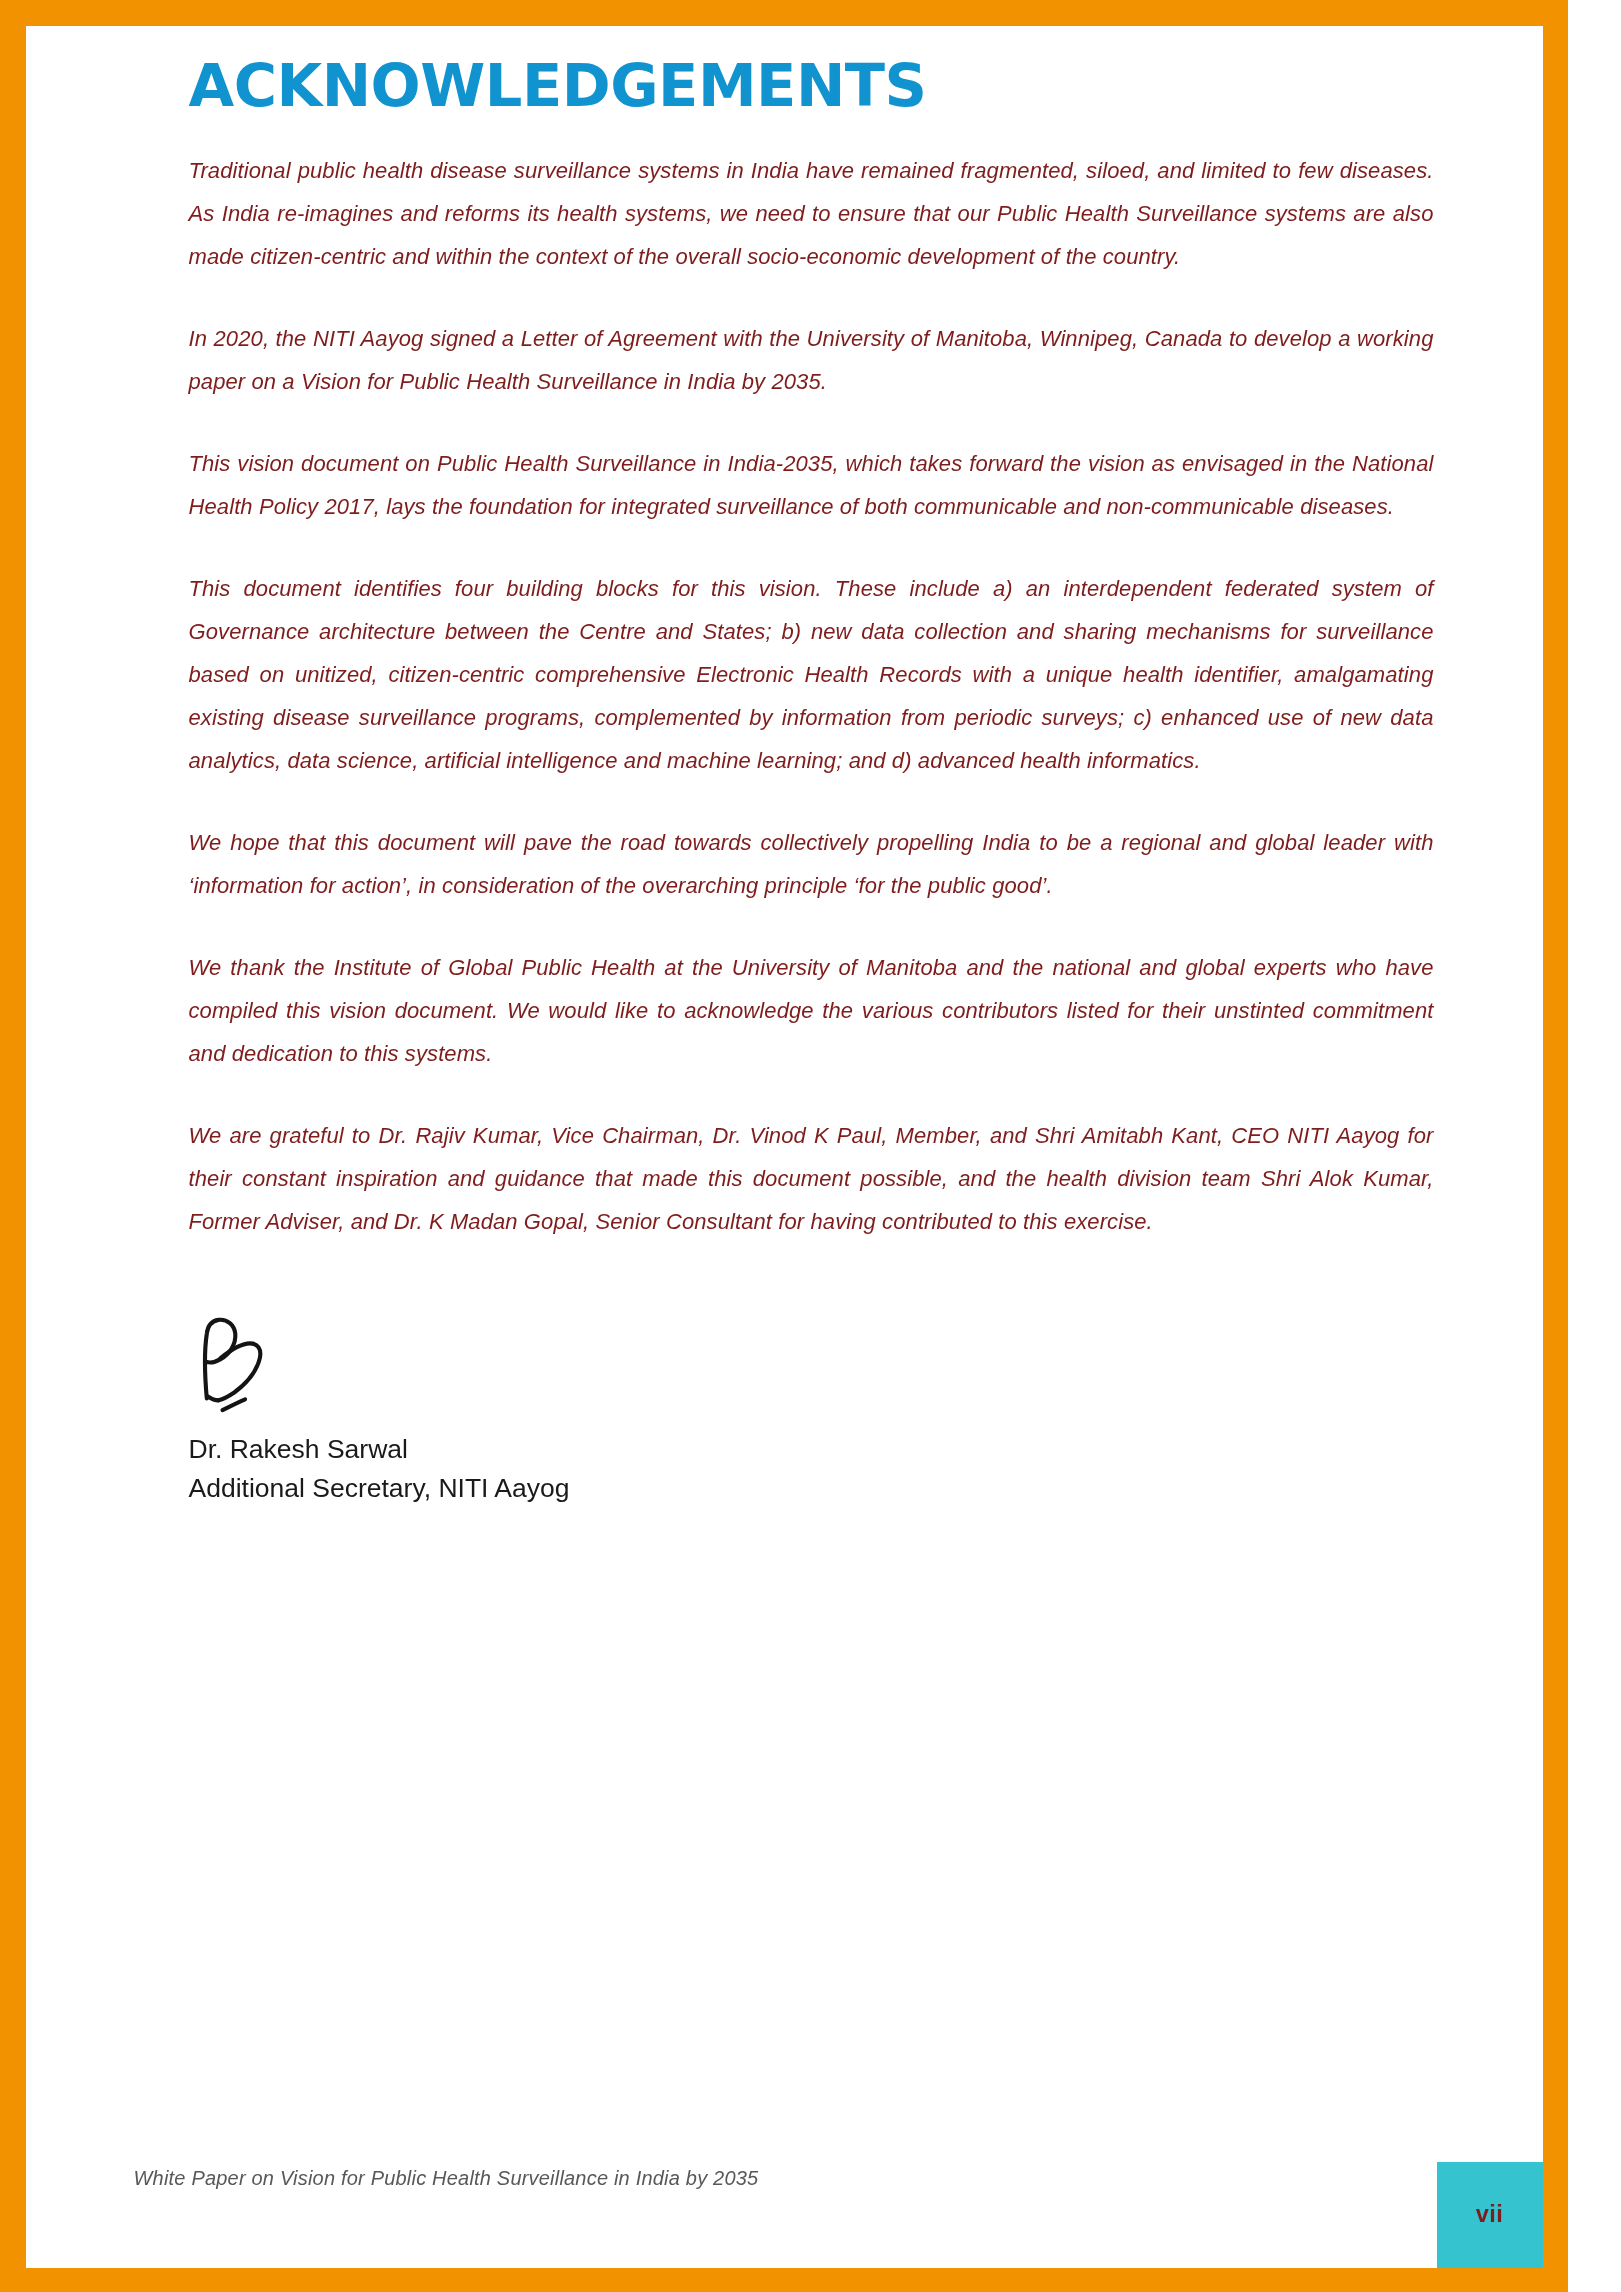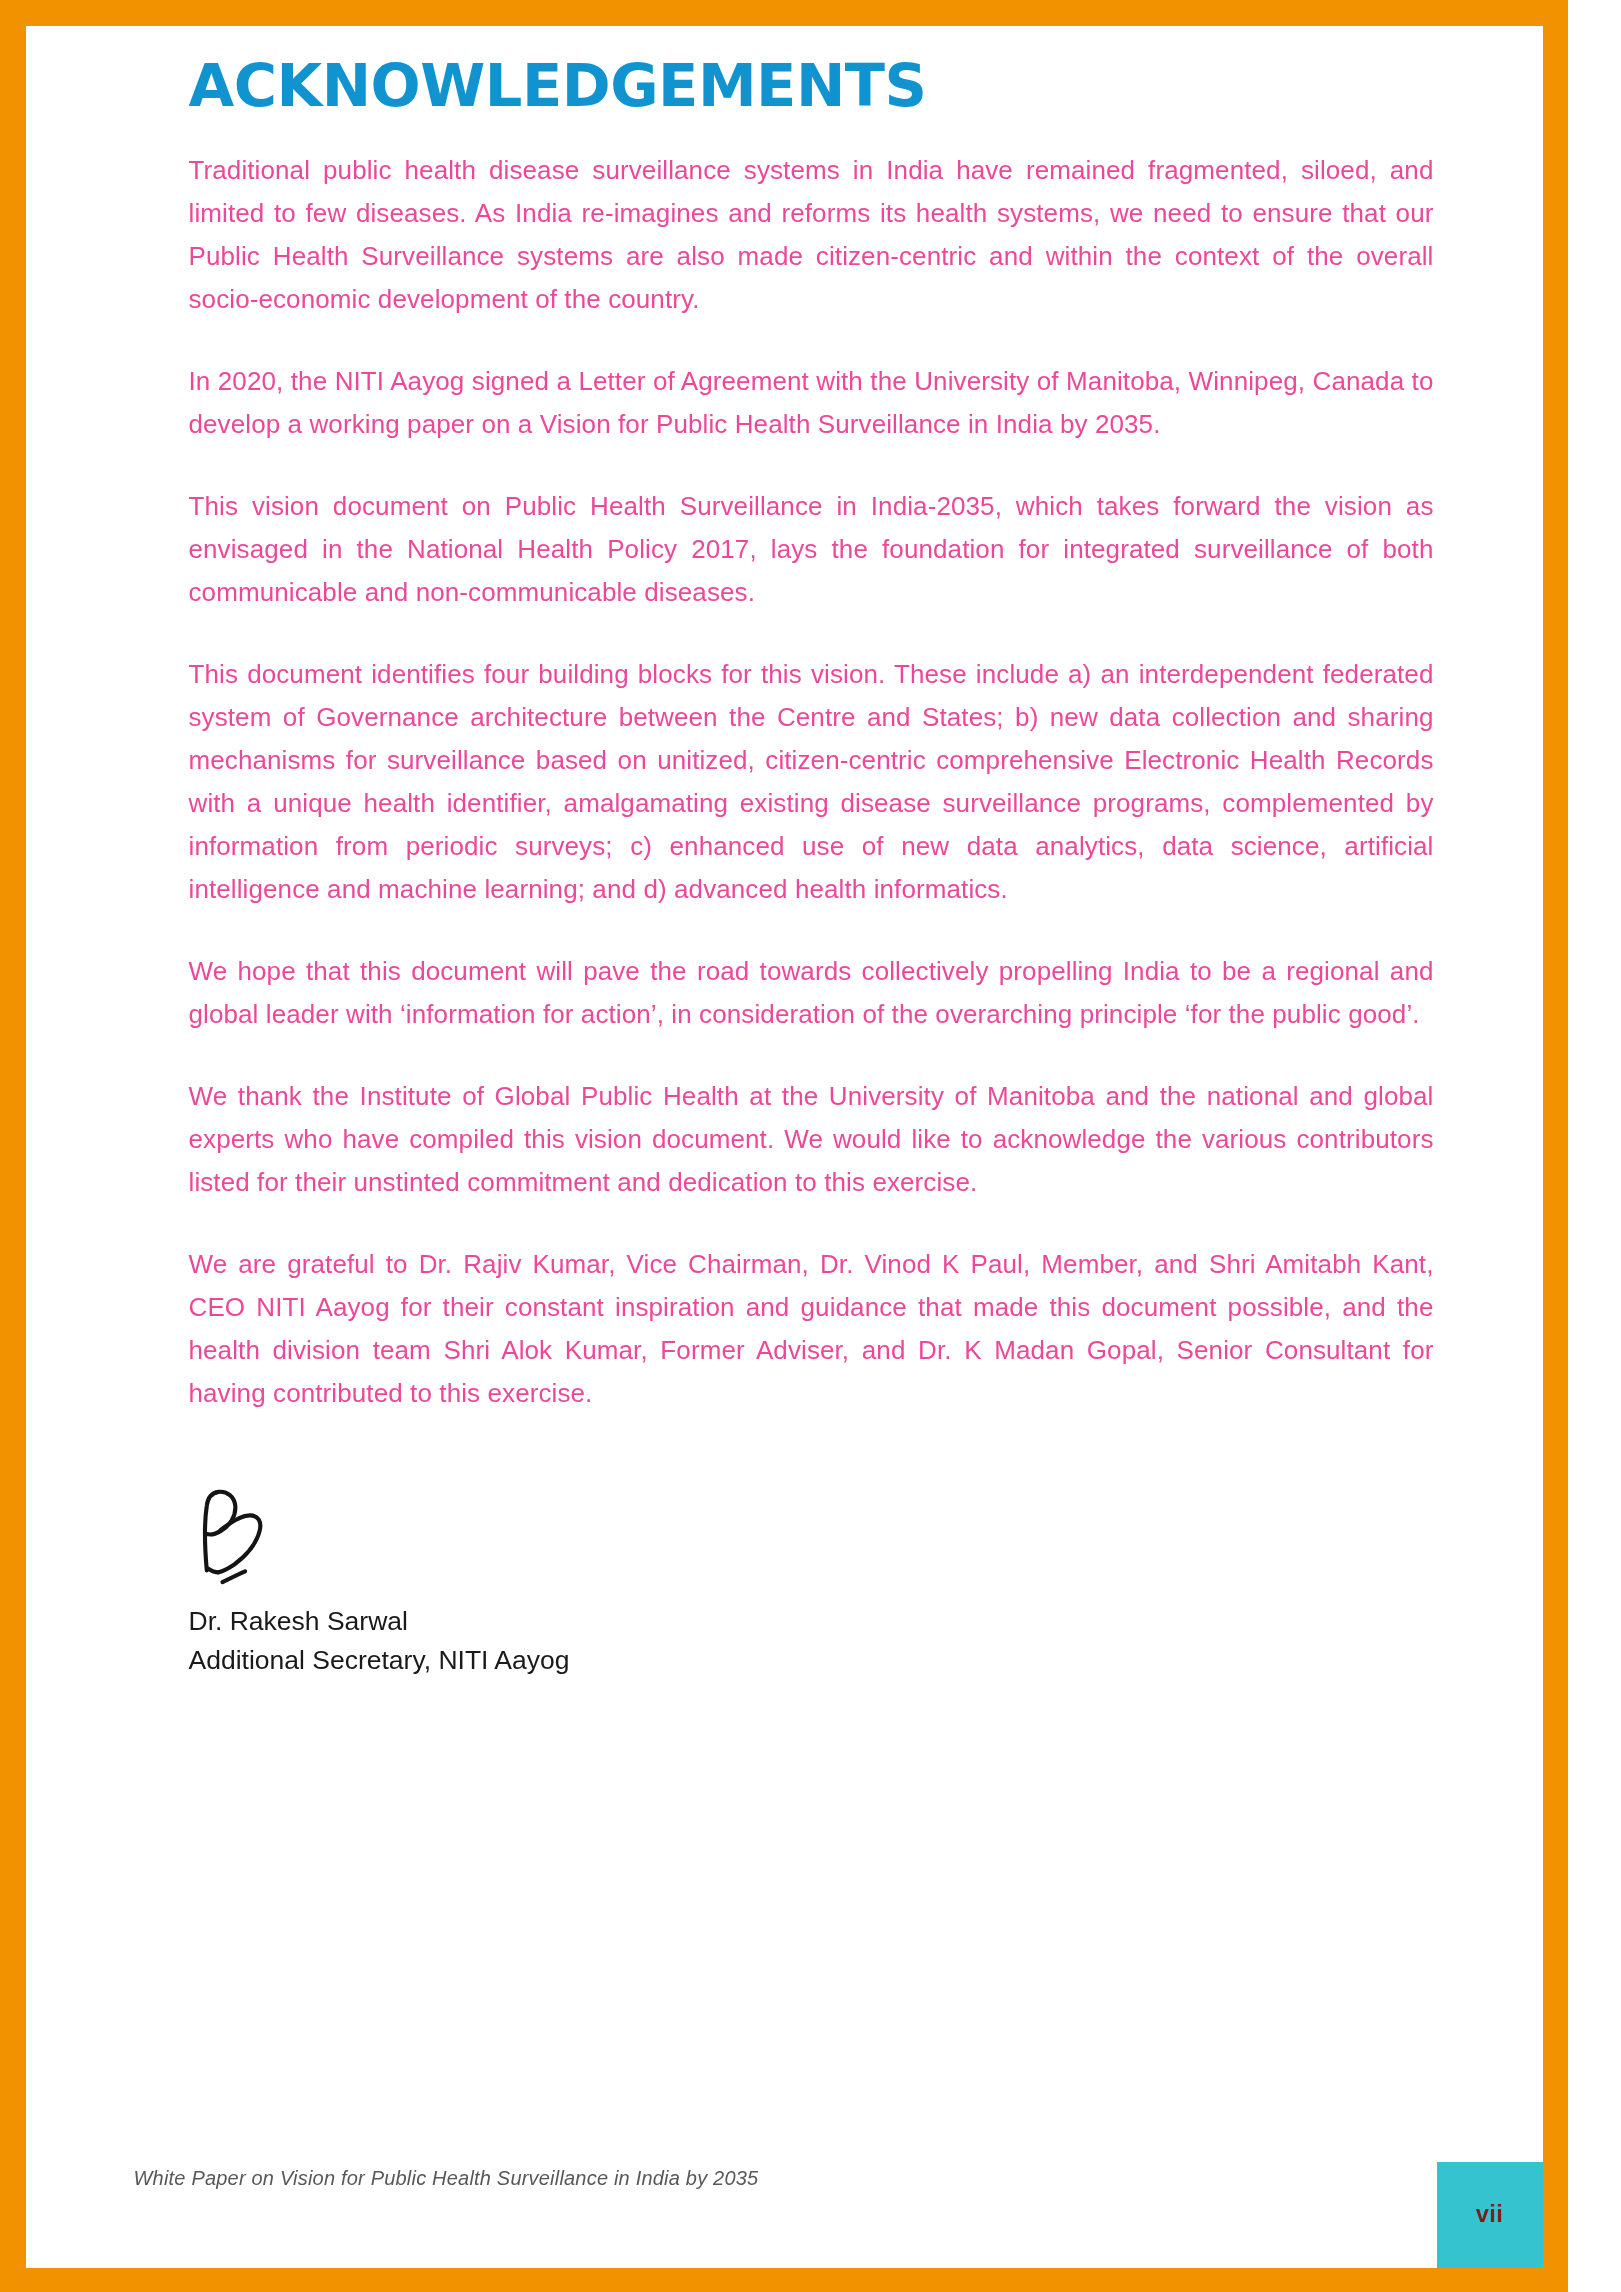--- a/index.html
+++ b/index.html
@@ -39,26 +39,27 @@
     font-weight: 700;
     font-size: 59px;
     letter-spacing: -0.5px;
     color: #1093ce;
     margin: 0 0 33px 0;
     line-height: 1.05;
   }
 
   .body-text {
     font-family: "Liberation Sans", sans-serif;
-    font-size: 26px;
+    font-size: 22px;
     line-height: 43px;
-    color: #ec4899;
+    color: #7f1d1d;
     text-align: justify;
     margin: 0 0 39px 0;
     letter-spacing: 0.1px;
+    font-style: italic;
   }
 
   .body-text:last-of-type {
     margin-bottom: 0;
   }
 
   .signature-block {
     margin-top: 69px;
   }
 
@@ -128,21 +129,21 @@
       <p class="body-text">Traditional public health disease surveillance systems in India have remained fragmented, siloed, and limited to few diseases. As India re-imagines and reforms its health systems, we need to ensure that our Public Health Surveillance systems are also made citizen-centric and within the context of the overall socio-economic development of the country.</p>
 
       <p class="body-text">In 2020, the NITI Aayog signed a Letter of Agreement with the University of Manitoba, Winnipeg, Canada to develop a working paper on a Vision for Public Health Surveillance in India by 2035.</p>
 
       <p class="body-text">This vision document on Public Health Surveillance in India-2035, which takes forward the vision as envisaged in the National Health Policy 2017, lays the foundation for integrated surveillance of both communicable and non-communicable diseases.</p>
 
       <p class="body-text">This document identifies four building blocks for this vision. These include a) an interdependent federated system of Governance architecture between the Centre and States; b) new data collection and sharing mechanisms for surveillance based on unitized, citizen-centric comprehensive Electronic Health Records with a unique health identifier, amalgamating existing disease surveillance programs, complemented by information from periodic surveys; c) enhanced use of new data analytics, data science, artificial intelligence and machine learning;  and d) advanced health informatics.</p>
 
       <p class="body-text">We hope that this document will pave the road towards collectively propelling India to be a regional and global leader with ‘information for action’, in consideration of the overarching principle ‘for the public good’.</p>
 
-      <p class="body-text">We thank the Institute of Global Public Health at the University of Manitoba and the national and global experts who have compiled this vision document. We would like to acknowledge the various contributors listed for their unstinted commitment and dedication to this exercise.</p>
+      <p class="body-text">We thank the Institute of Global Public Health at the University of Manitoba and the national and global experts who have compiled this vision document. We would like to acknowledge the various contributors listed for their unstinted commitment and dedication to this systems.</p>
 
       <p class="body-text">We are grateful to Dr. Rajiv Kumar, Vice Chairman, Dr. Vinod K Paul, Member, and Shri Amitabh Kant, CEO NITI Aayog for their constant inspiration and guidance that made this document possible, and the health division team Shri Alok Kumar, Former Adviser, and Dr. K Madan Gopal, Senior Consultant for having contributed to this exercise.</p>
 
       <div class="signature-block">
         <svg class="signature-mark" viewBox="0 0 120 110" xmlns="http://www.w3.org/2000/svg">
           <g fill="none" stroke="#141414" stroke-width="4.2" stroke-linecap="round" stroke-linejoin="round">
             <path d="M16 88 C14 66 13 42 16 22 C17 14 21 9 28 8 C37 7 44 13 45 22
                      C46 33 39 43 30 48 C25 51 20 52 16 51"></path>
             <path d="M30 47 C40 39 52 32 60 32 C68 32 72 38 70 47
                      C67 60 56 73 44 82 C38 86 32 89 28 90"></path>

